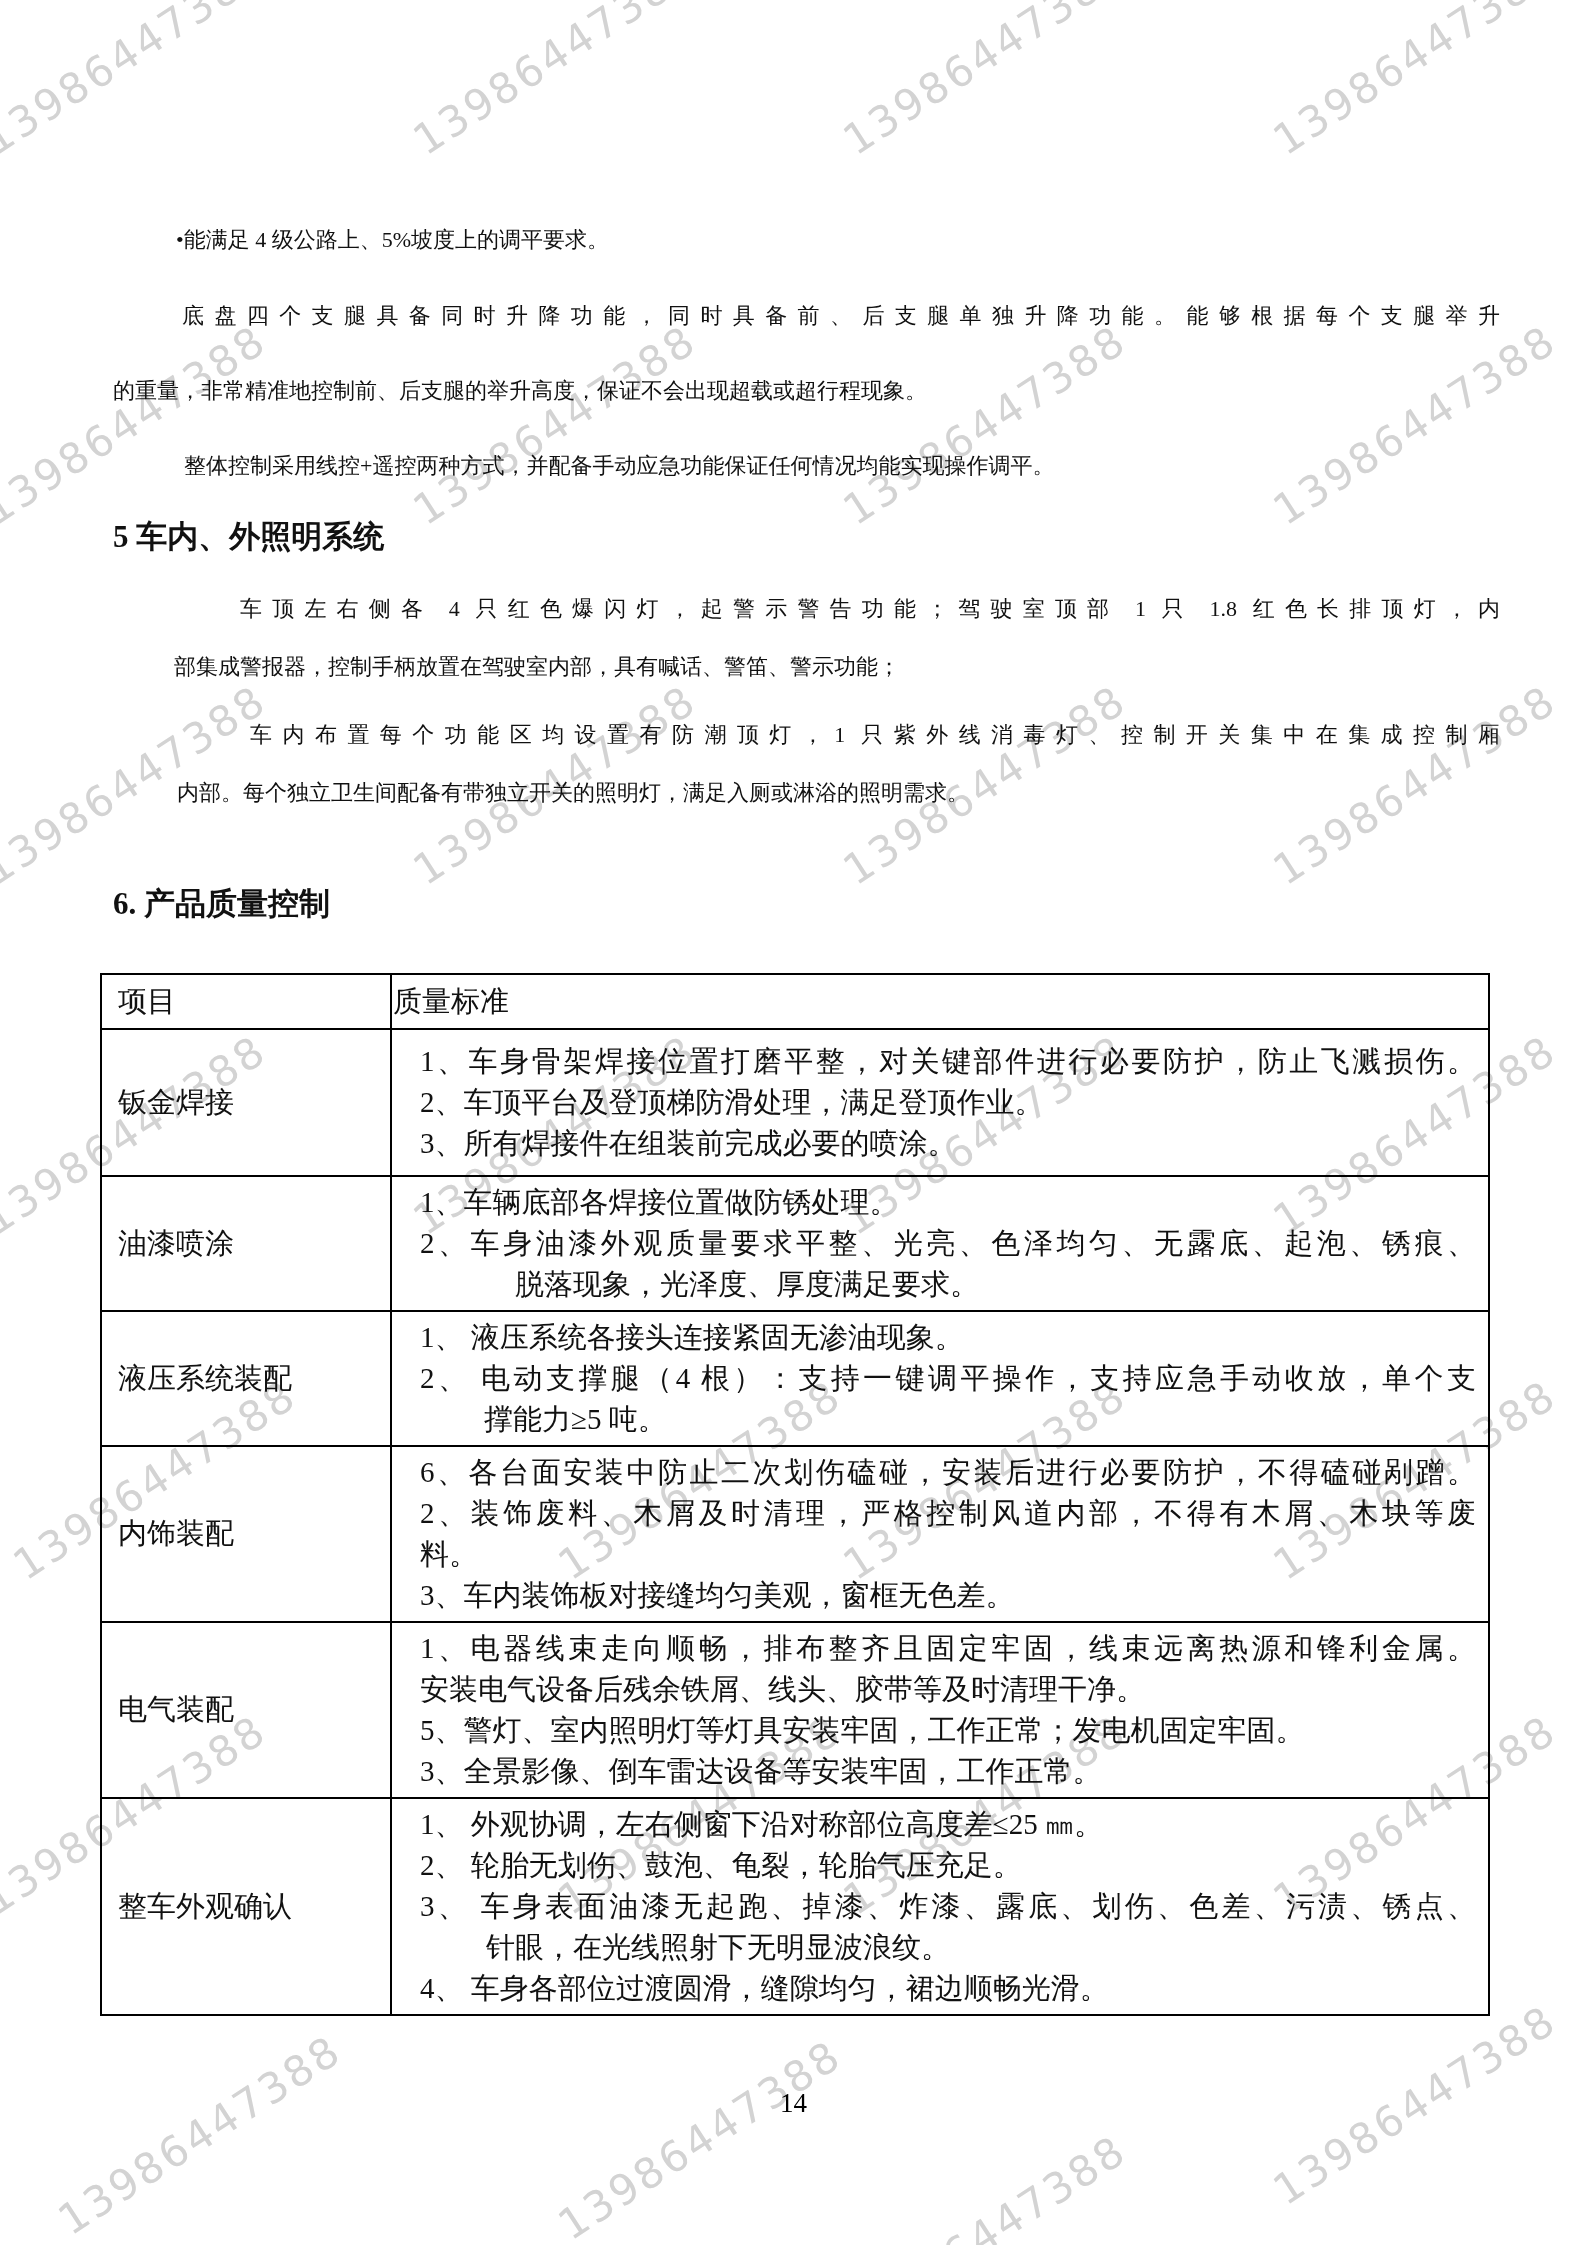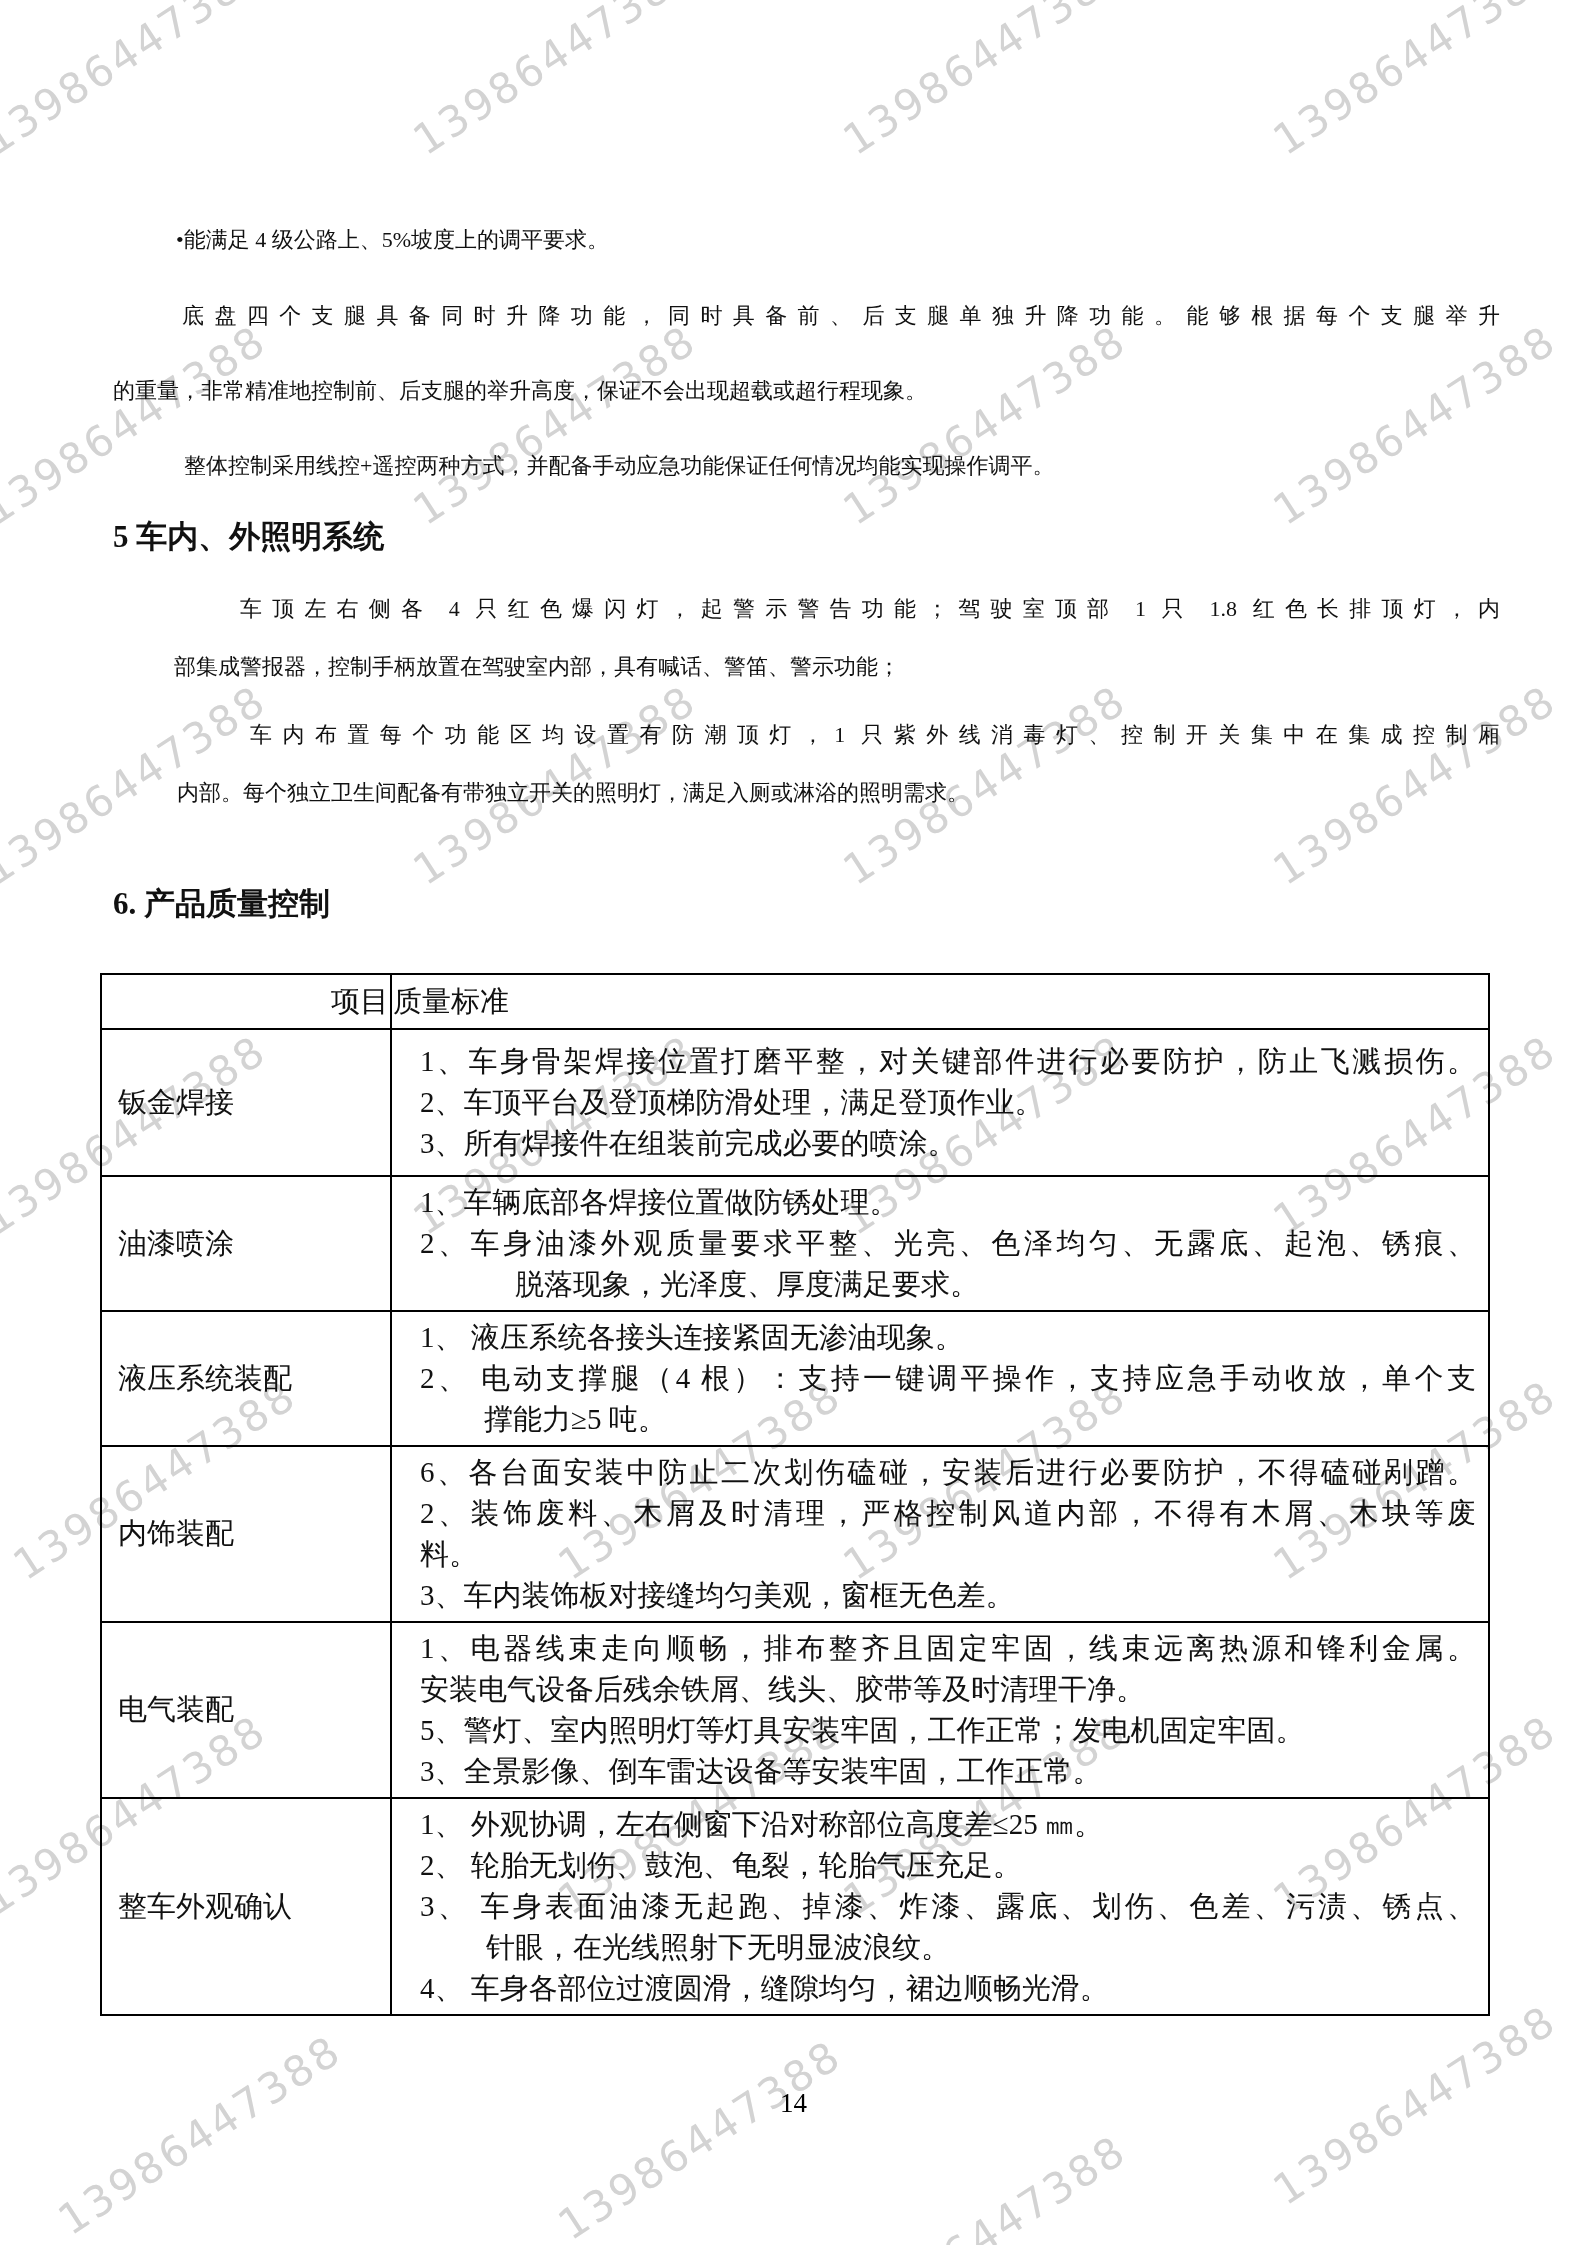--- a/index.html
+++ b/index.html
@@ -42,21 +42,21 @@
     left:100px;top:973px;width:1390px;
     border-collapse:collapse;
     font-size:29px;
   }
   table.qt td{
     border:2px solid #000;
     vertical-align:middle;
   }
   td.label{width:271px;padding-left:16px;}
   td.std{padding:5px 12px 5px 28px;line-height:41px;}
-  td.head-item{text-align:right;border-radius:14px;}
+  td.head-item{text-align:left;border-radius:14px;}
   td.head-std{text-align:left;}
   tr.hrow{height:55px;}
   tr.r0{height:147px;} tr.r1{height:135px;} tr.r2{height:130px;}
   tr.r3{height:165px;} tr.r4{height:168px;} tr.r5{height:212px;}
   .tl{white-space:nowrap;}
   .tl.full{white-space:normal;}
   .ind-a{margin-left:95px;}
   .ind-b{margin-left:64px;}
   .ind-c{margin-left:66px;}
   

